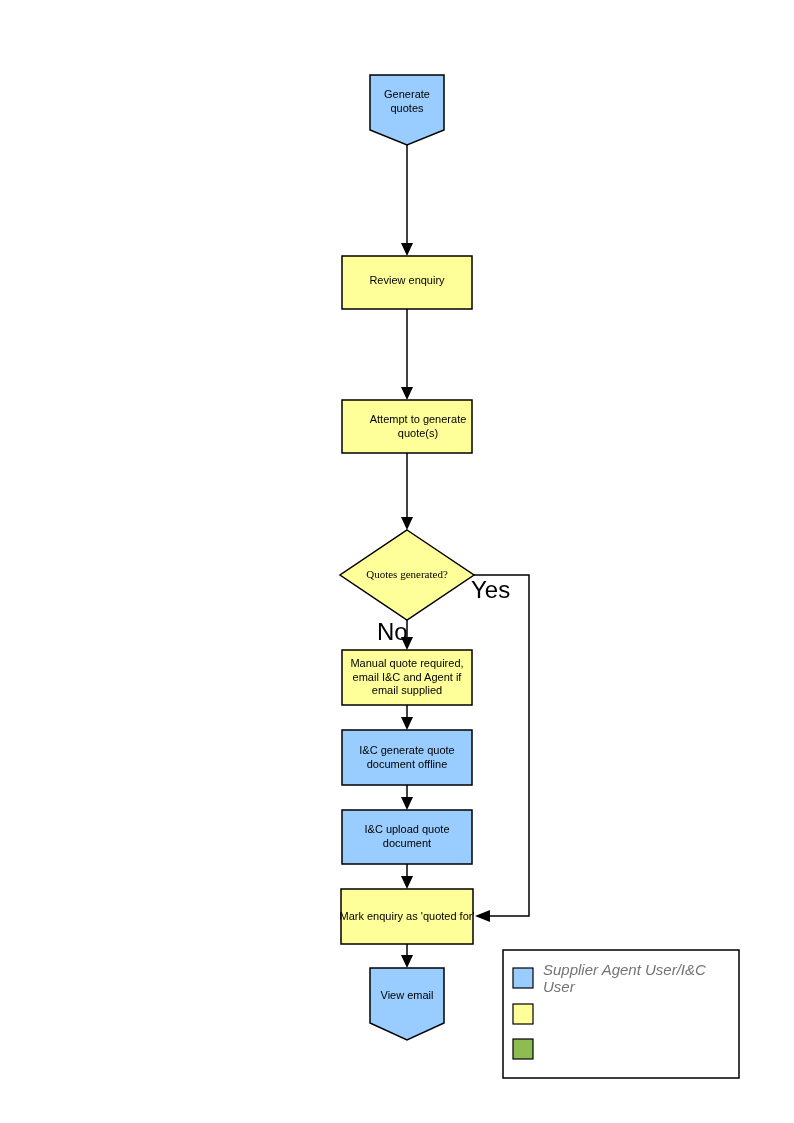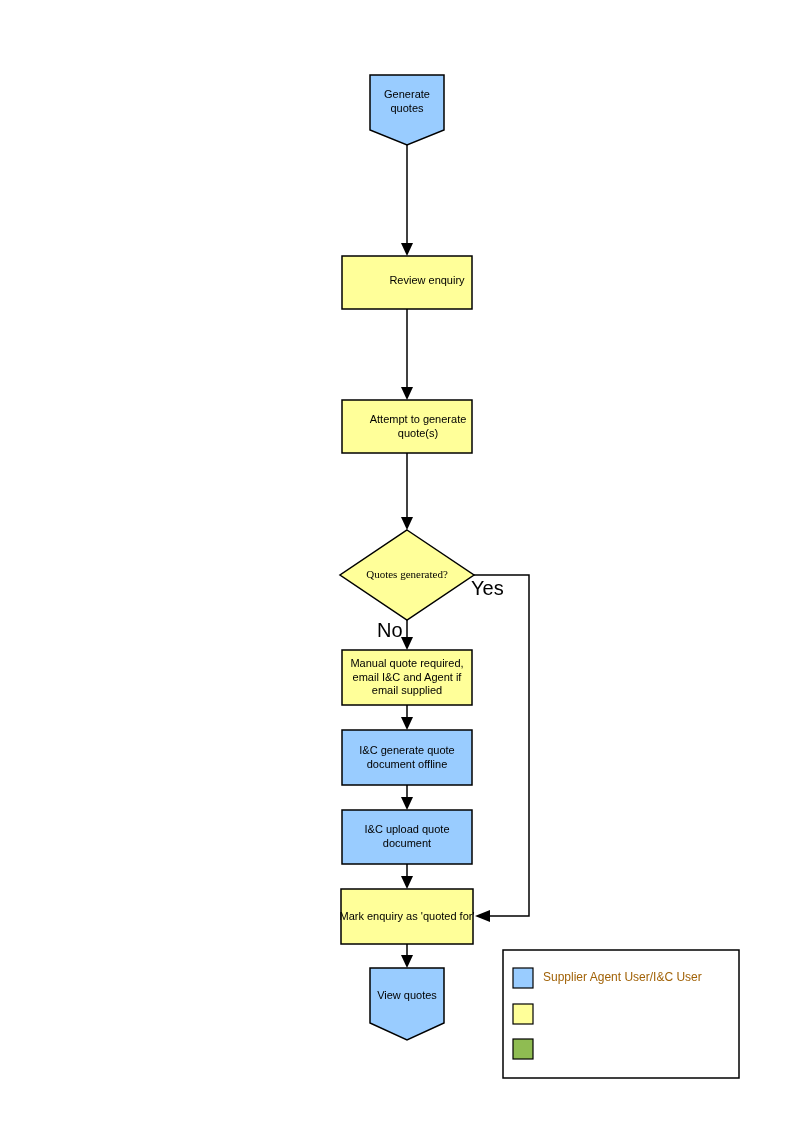--- a/index.html
+++ b/index.html
@@ -18,32 +18,33 @@
     align-items: center;
     justify-content: center;
     text-align: center;
     font-size: 11px;
     line-height: 1.25;
     color: #000000;
   }
   .label.nowrap { white-space: nowrap; border-radius: 25px; }
   .branch-label {
     position: absolute;
-    font-size: 20px;
+    font-size: 24px;
     line-height: 1;
     color: #000000;
   }
   .legend-label {
     position: absolute;
     display: flex;
     align-items: center;
-    font-size: 12px;
+    font-size: 15px;
     line-height: 1.15;
     text-align: left;
-    color: #a16207;
+    color: #737373;
+    font-style: italic;
   }
 </style>
 </head>
 <body>
 
 <div class="canvas">
 
   <svg width="794" height="1123" viewBox="0 0 794 1123">
 
     <g stroke="#000000" stroke-width="1.5" fill="none">
@@ -81,35 +82,35 @@
     <polygon points="370,968 444,968 444,1023 407,1040 370,1023" stroke="#000000" stroke-width="1.5" fill="#99CCFF"></polygon>
 
     <rect x="503" y="950" width="236" height="128" fill="#FFFFFF" stroke="#000000" stroke-width="1.5"></rect>
     <rect x="513" y="968" width="20" height="20" stroke="#000000" stroke-width="1.2" fill="#99CCFF"></rect>
     <rect x="513" y="1004" width="20" height="20" stroke="#000000" stroke-width="1.2" fill="#FFFF99"></rect>
     <rect x="513" y="1039" width="20" height="20" stroke="#000000" stroke-width="1.2" fill="#8FBC52"></rect>
   </svg>
 
   <div class="label" style="left:370px; top:76px; width:74px; height:52px;text-align:center;">Generate quotes</div>
 
-  <div class="label" style="left:362px; top:256px; width:130px; height:50px;">Review enquiry</div>
+  <div class="label" style="left:342px; top:256px; width:130px; height:50px;">Review enquiry</div>
 
   <div class="label" style="left:344px; top:400px; width:126px; height:53px;padding-left:11px;">Attempt to generate quote(s)</div>
 
   <div class="label" style="left:357px; top:530px; width:100px; height:90px;font-family:Liberation Serif, serif;">Quotes generated?</div>
 
   <div class="label" style="left:344px; top:650px; width:126px; height:55px;">Manual quote required, email I&amp;C and Agent if email supplied</div>
 
   <div class="label" style="left:348px; top:730px; width:118px; height:55px;">I&amp;C generate quote document offline</div>
 
   <div class="label" style="left:352px; top:810px; width:110px; height:54px;">I&amp;C upload quote document</div>
 
   <div class="label nowrap" style="left:341px; top:889px; width:132px; height:55px;">Mark enquiry as 'quoted for'</div>
 
-  <div class="label" style="left:370px; top:968px; width:74px; height:55px;">View quotes</div>
+  <div class="label" style="left:370px; top:968px; width:74px; height:55px;">View email</div>
 
   <div class="branch-label" style="left:471px; top:578px;">Yes</div>
 
   <div class="branch-label" style="left:377px; top:620px;">No</div>
 
   <div class="legend-label" style="left:543px; top:968px; width:192px; height:20px;">Supplier Agent User/I&amp;C User</div>
 
 
 
 </div>

